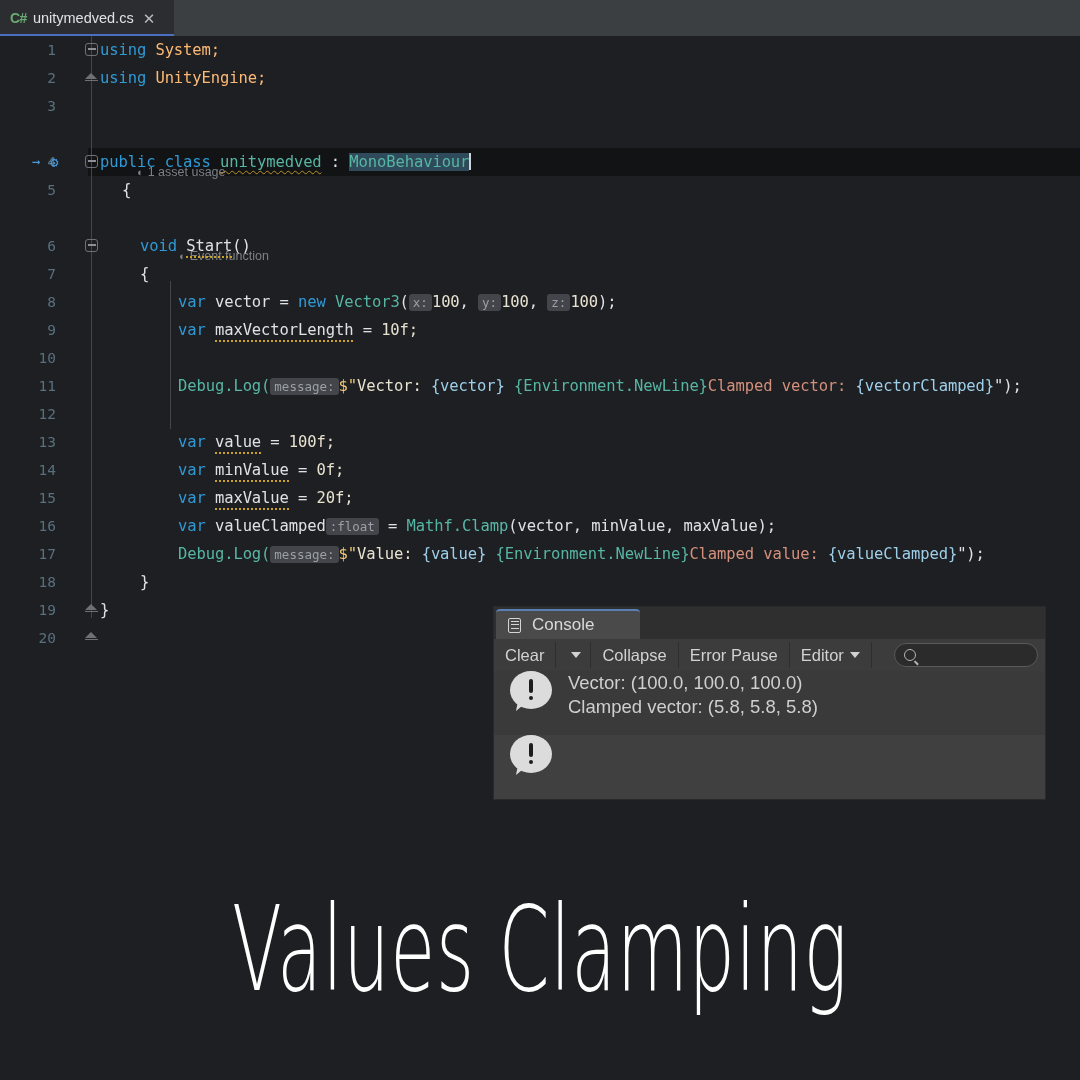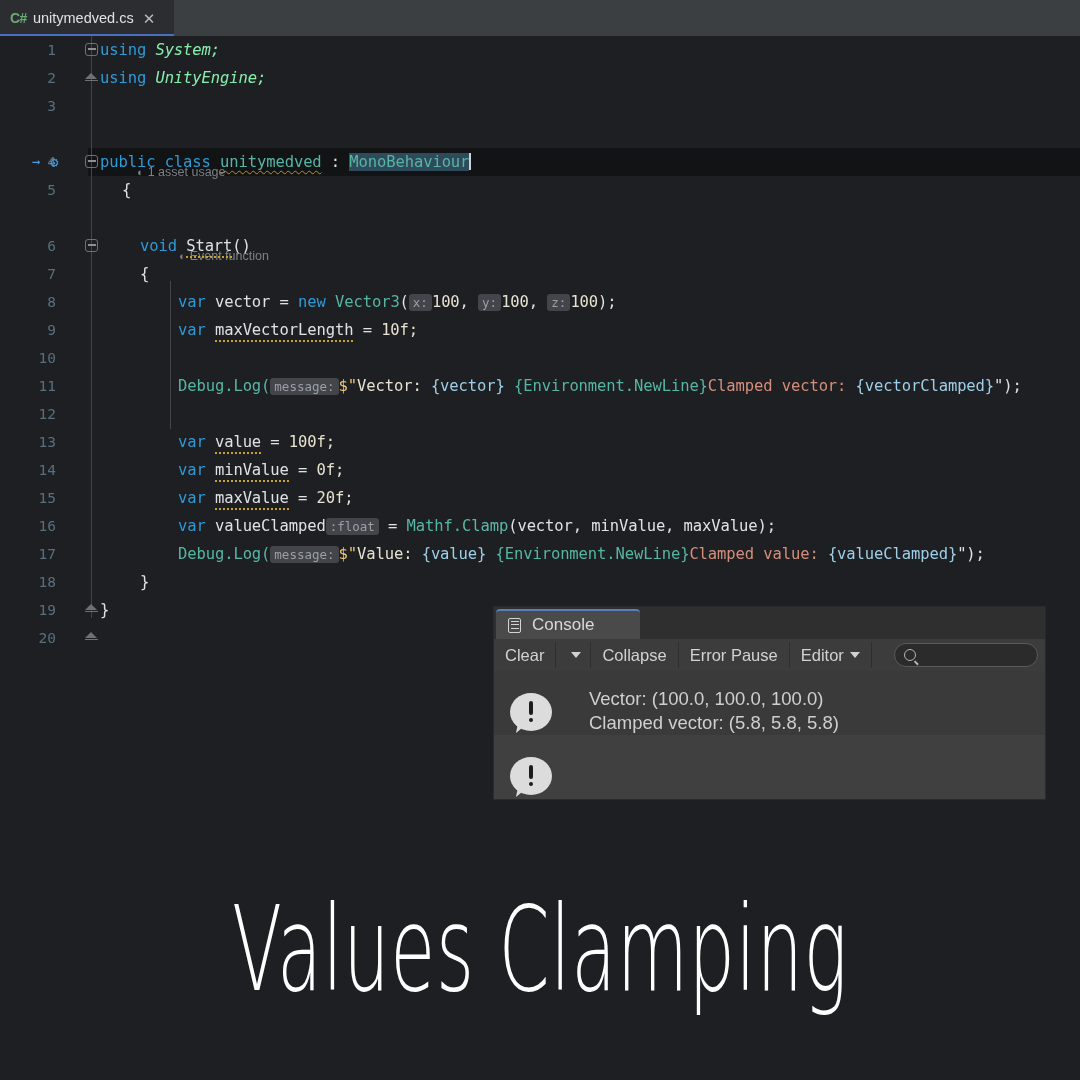--- a/index.html
+++ b/index.html
@@ -28,21 +28,21 @@
   .indentline{position:absolute;left:170px;top:245px;width:1px;height:148px;background:#43454a;}
   .lnum{position:absolute;width:56px;text-align:right;color:#58707e;font-size:14.5px;
         line-height:28px;font-family:"DejaVu Sans Mono",monospace;}
   .code{position:absolute;left:100px;line-height:28px;white-space:pre;font-size:15.5px;
         letter-spacing:-0.1px;}
 
   .hl-row{position:absolute;left:0;width:1080px;height:28px;background:#121315;}
 
   
   .kw{color:#2f99d6;}
-  .id{color:#86efac;font-style:italic;}
+  .id{color:#fdba74;}
   .type{color:#56b6a4;}
   .typeg{color:#59b8a8;}
   .str{color:#e8e2d0;}
   .strr{color:#d4907c;}
   .num{color:#e8e2d0;}
   .plain{color:#dfe1e5;}
   .punc{color:#dfe1e5;}
   .strb{color:#f0c674;}
   .intp{color:#9ecfe8;}
 
@@ -96,21 +96,21 @@
             border-right:5px solid transparent;border-top:6px solid #d2d2d2;margin-left:6px;}
   .csearch{position:absolute;left:400px;top:4px;width:144px;height:24px;background:#2b2b2b;
            border:1px solid #5a5a5a;border-radius:12px;display:flex;align-items:center;padding-left:9px;
            box-sizing:border-box;}
   .csearch .mag{width:10px;height:10px;border:1.5px solid #b5b5b5;border-radius:50%;
                 position:relative;display:inline-block;}
   .csearch .mag:after{content:"";position:absolute;right:-4px;bottom:-3px;width:5px;height:1.5px;
                       background:#b5b5b5;transform:rotate(45deg);}
 
   .clist{position:absolute;left:0;top:64px;width:551px;height:128px;background:#3a3a3a;}
-  .crow{position:relative;height:64px;display:flex;align-items:flex-end;padding-left:16px;box-sizing:border-box;gap:21px;}
+  .crow{position:relative;height:64px;display:flex;align-items:flex-start;padding-left:16px;box-sizing:border-box;}
   .crow.alt{background:#404040;}
   .cbubble{position:relative;width:44px;height:42px;flex:0 0 44px;margin-right:14px;}
   .cbubble .b{position:absolute;left:0;top:0;width:42px;height:38px;background:#dcdcdc;border-radius:50%;}
   .cbubble .t{position:absolute;left:7px;top:30px;width:0;height:0;
       border-left:9px solid #dcdcdc;border-bottom:11px solid transparent;transform:rotate(12deg);}
   .cbubble .bang{position:absolute;left:19px;top:8px;width:4px;height:14px;background:#1d1d1d;border-radius:2px;}
   .cbubble .dot{position:absolute;left:19px;top:25px;width:4px;height:4px;background:#1d1d1d;border-radius:50%;}
   .cmsg{color:#cfcfcf;font-size:18.5px;line-height:24px;font-family:"Liberation Sans",sans-serif;}
 
   

